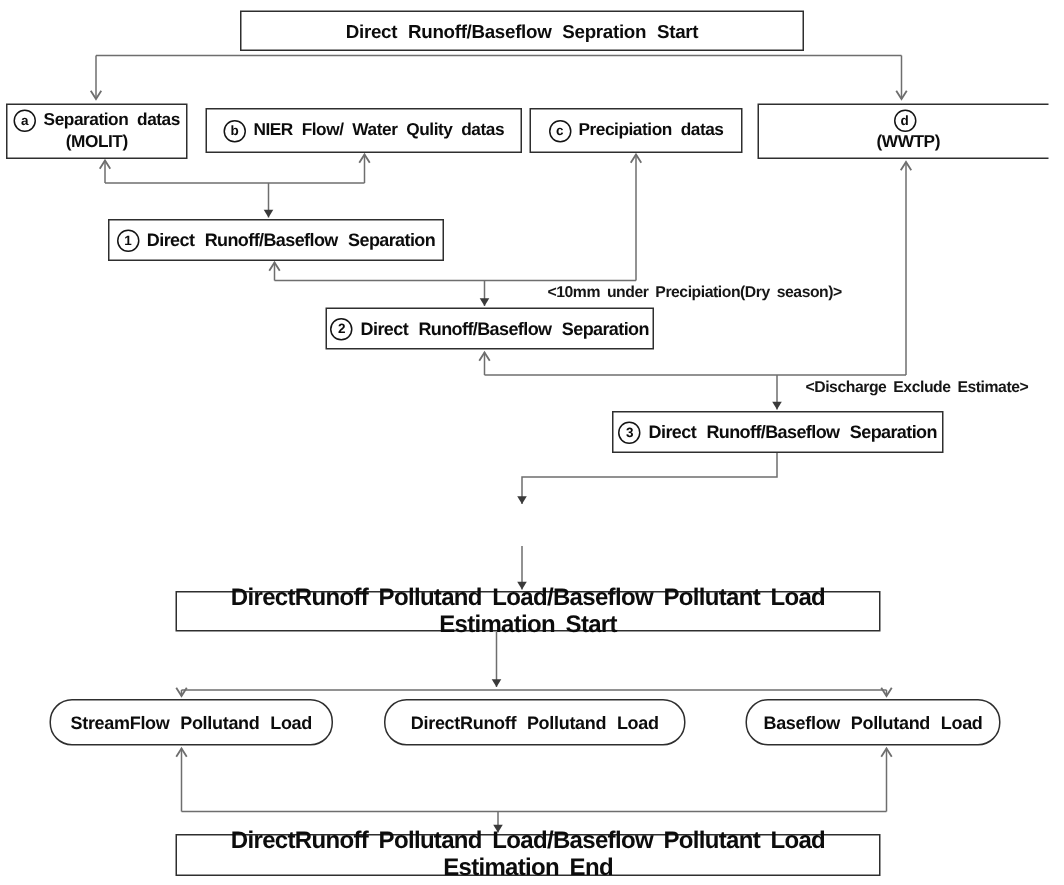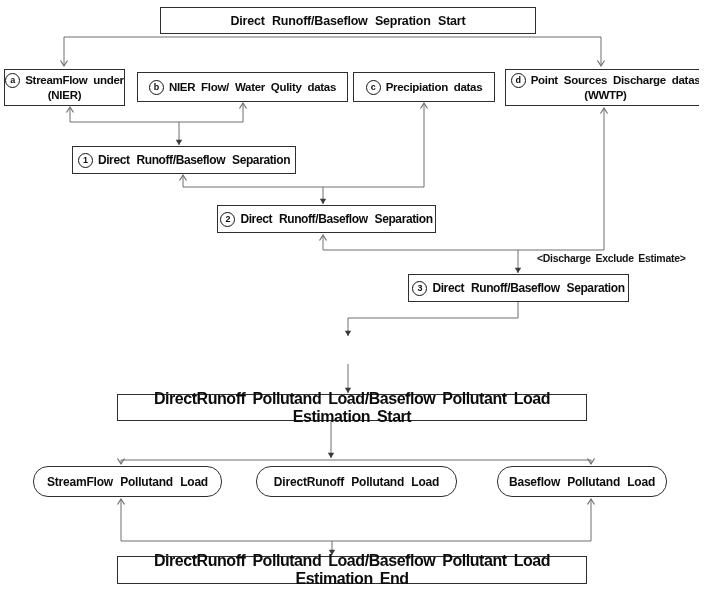--- a/index.html
+++ b/index.html
@@ -82,43 +82,42 @@
     </g>
   </svg>
 
   <div class="node main" style="left:160px;top:7px;width:376px;height:27px;border-width:1.7px">
     <span>Direct Runoff/Baseflow Sepration Start</span>
   </div>
 
   <div class="node data" style="left:4px;top:69px;width:121px;height:37px">
     <div class="row">
       <span class="circ">a</span>
-      <span>StreamFlow under</span>
+      <span>Separation datas</span>
     </div>
-    <div>(NIER)</div>
+    <div>(MOLIT)</div>
   </div>
 
   <div class="node data" style="left:137px;top:72px;width:211px;height:30px">
     <div class="row">
       <span class="circ">b</span>
       <span>NIER Flow/ Water Qulity datas</span>
     </div>
   </div>
 
   <div class="node data" style="left:353px;top:72px;width:142px;height:30px">
     <div class="row">
       <span class="circ">c</span>
       <span>Precipiation datas</span>
     </div>
   </div>
 
   <div class="node data" style="left:505px;top:69px;width:201px;height:37px">
     <div class="row">
       <span class="circ">d</span>
-      <span>Point Sources Discharge datas</span>
     </div>
     <div>(WWTP)</div>
   </div>
 
   <div class="node proc" style="left:72px;top:146px;width:224px;height:28px">
     <div class="row">
       <span class="circ">1</span>
       <span>Direct Runoff/Baseflow Separation</span>
     </div>
   </div>
@@ -130,20 +129,21 @@
     </div>
   </div>
 
   <div class="node proc" style="left:408px;top:274px;width:221px;height:28px">
     <div class="row">
       <span class="circ">3</span>
       <span>Direct Runoff/Baseflow Separation</span>
     </div>
   </div>
 
+  <div class="ann" style="left:365px;top:189px">&lt;10mm under Precipiation(Dry season)&gt;</div>
   <div class="ann" style="left:537px;top:252px">&lt;Discharge Exclude Estimate&gt;</div>
 
 
   <div class="node est" style="left:117px;top:394px;width:470px;height:27px;border-width:1.7px">
     <span>DirectRunoff Pollutand Load/Baseflow Pollutant Load Estimation Start</span>
   </div>
 
   <div class="node load" style="left:33px;top:466px;width:189px;height:31px">
     <span>StreamFlow Pollutand Load</span>
   </div>

